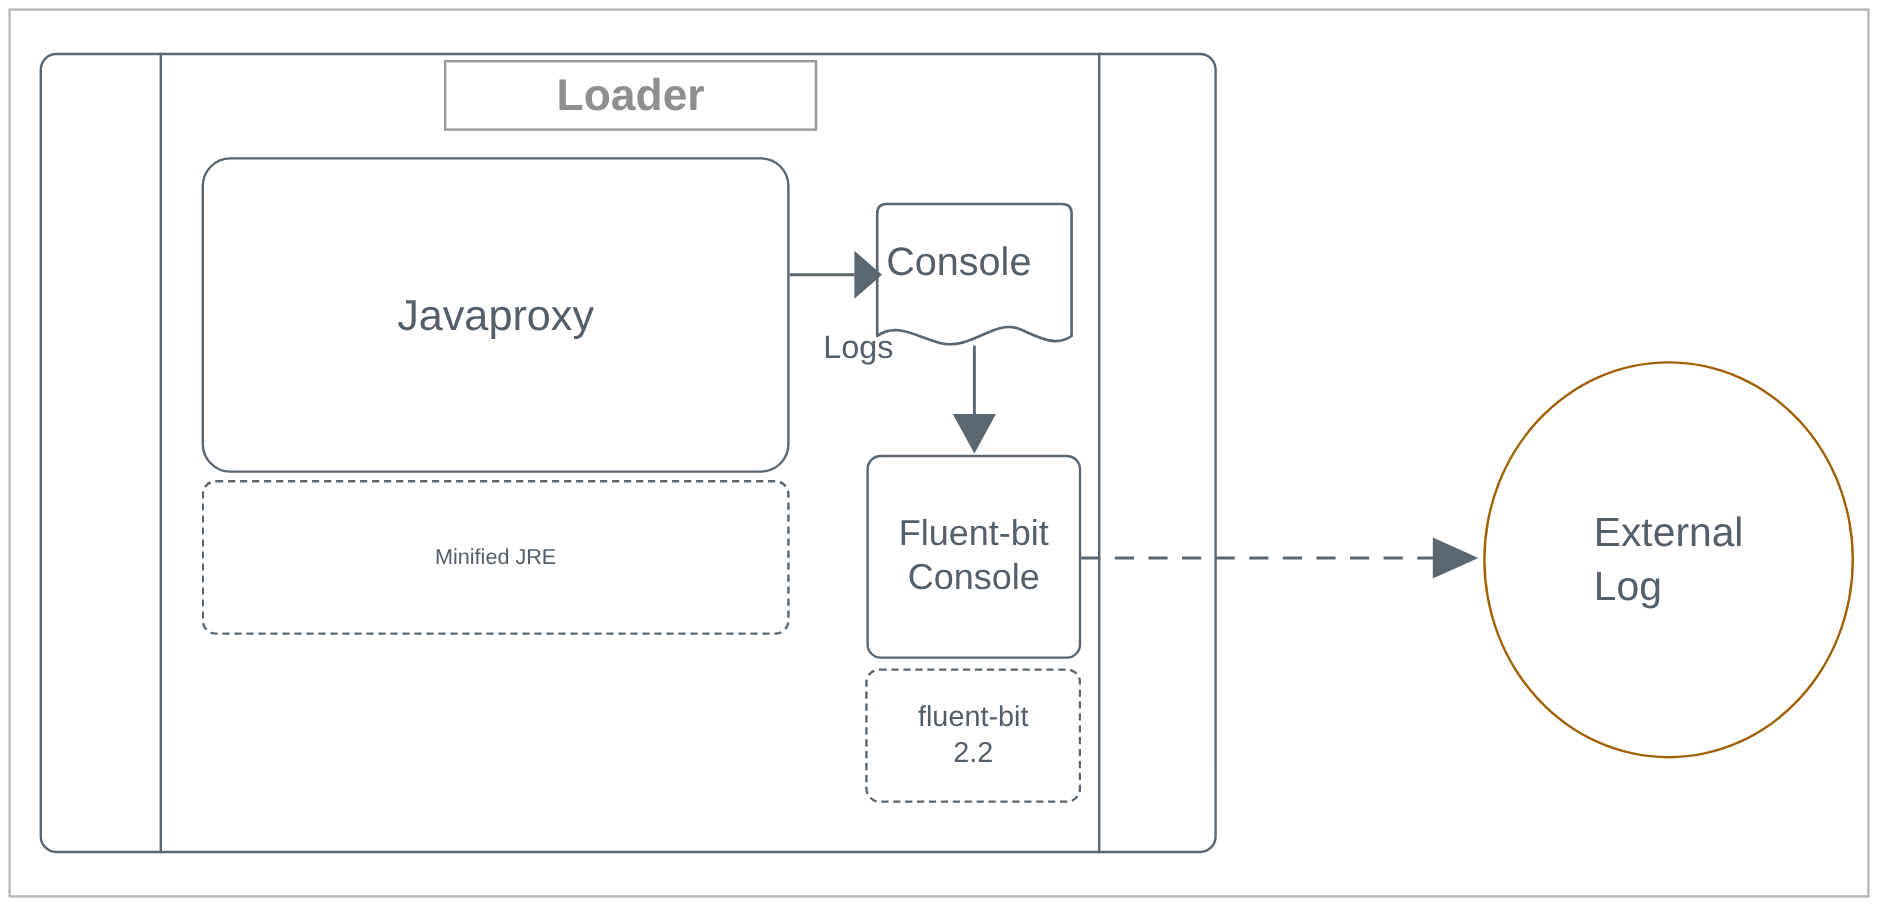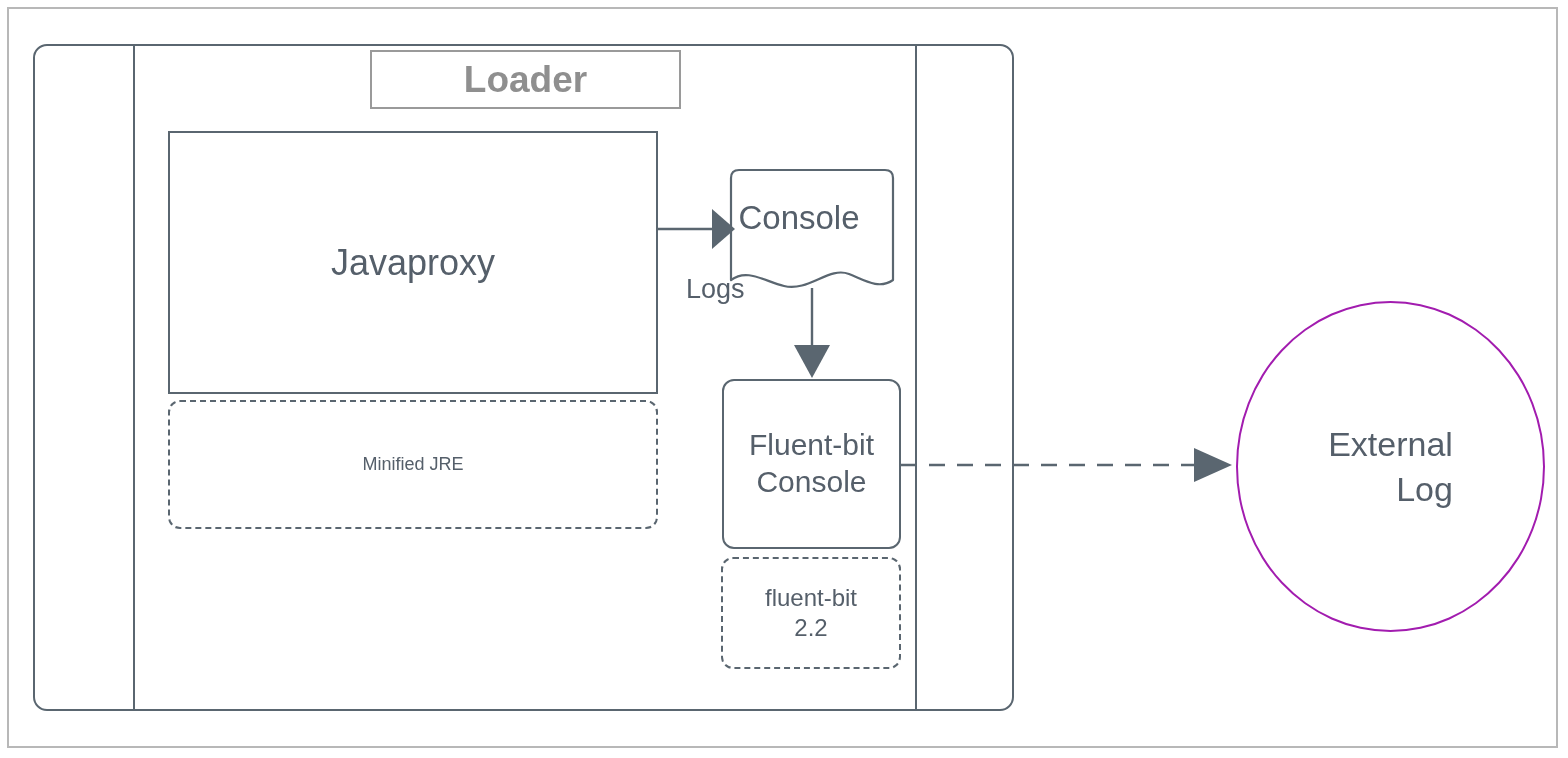--- a/index.html
+++ b/index.html
@@ -75,21 +75,21 @@
     justify-content: center;
     text-align: center;
     color: #555f6a;
   }
   .box.solid  { border: 2px solid #5a6670; }
   .box.dashed { border: 2px dashed #5a6670; }
 
   .javaproxy {
     left: 168px; top: 131px;
     width: 490px; height: 263px;
-    border-radius: 0;
+    border-radius: 24px;
     font-size: 36px;
   }
   .minified-jre {
     left: 168px; top: 400px;
     width: 490px; height: 129px;
     border-radius: 12px;
     font-size: 18px;
   }
   .distroless {
     left: 168px; top: 539px;
@@ -132,28 +132,28 @@
     color: #555f6a;
   }
 
   
   .ext-circle {
     position: absolute;
     left: 1236px;
     top: 301px;
     width: 309px;
     height: 331px;
-    border: 2px solid #a21caf;
+    border: 2px solid #a16207;
     border-radius: 50%;
     box-sizing: border-box;
     background: #ffffff;
     display: flex;
     align-items: center;
     justify-content: center;
-    text-align: right;
+    text-align: left;
     font-size: 34px;
     color: #555f6a;
     line-height: 1.3;
   }
 
   
   .connectors {
     position: absolute;
     left: 0; top: 0;
     width: 1568px; height: 758px;

